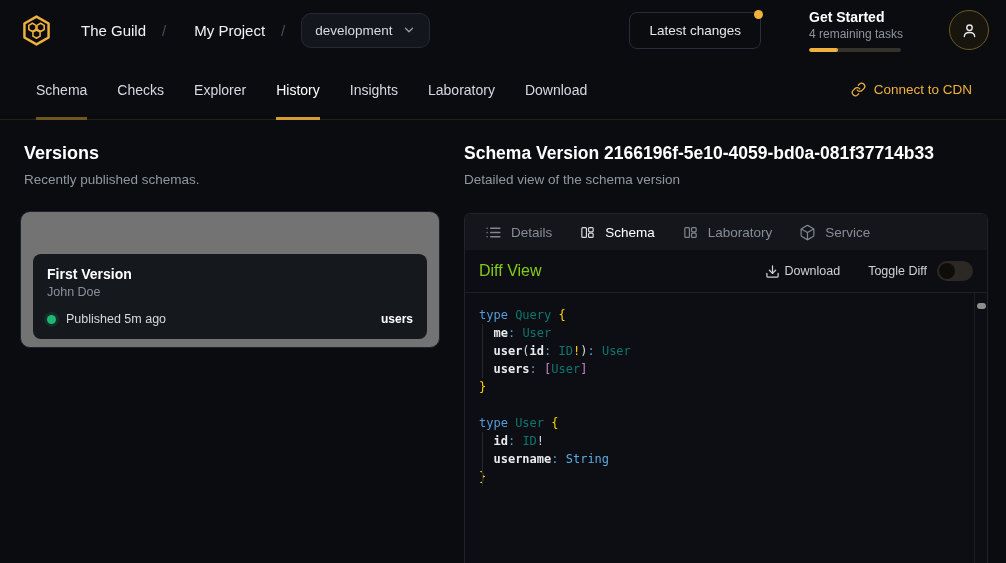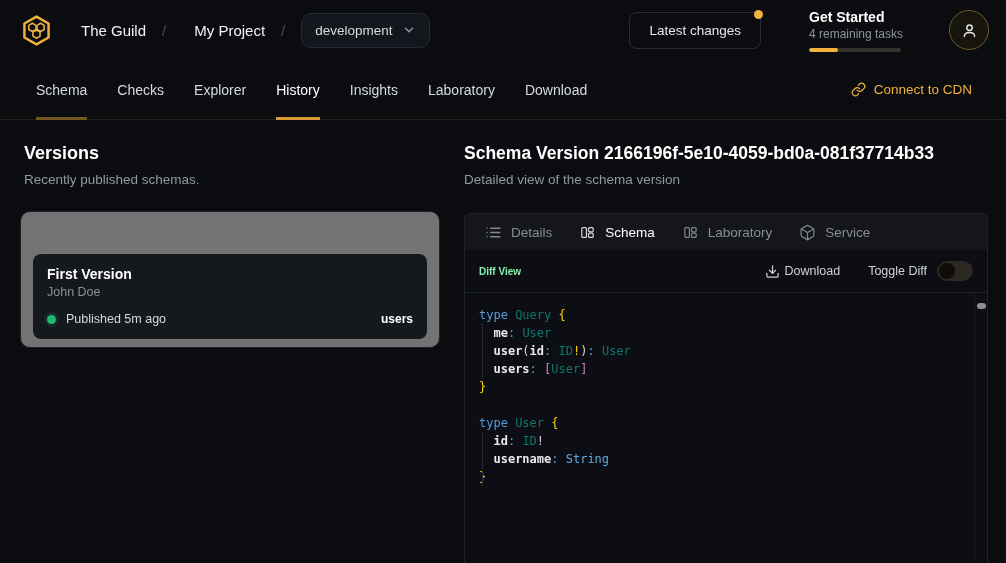--- a/index.html
+++ b/index.html
@@ -75,21 +75,21 @@
   .detail-card {
     margin-top:26px; flex:1; min-height:0; display:flex; flex-direction:column;
     border:1px solid #1f232b; border-bottom:none; border-radius:6px 6px 0 0; overflow:hidden;
   }
   .tabstrip { height:36px; flex:0 0 auto; background:#14161c; display:flex; align-items:center; gap:27px; padding:0 20px; }
   .dtab { display:flex; align-items:center; gap:9px; font-size:13.5px; color:#878c95; cursor:pointer; }
   .dtab svg { color:#80858e; }
   .dtab.active { color:#fff; }
   .dtab.active svg { color:#d7dade; }
   .diffrow { height:43px; flex:0 0 auto; background:#0c0e13; display:flex; align-items:center; padding:0 14px; border-bottom:1px solid #1d222a; }
-  .diff-title { font-size:10px; font-weight:700; color:#86efac; }
+  .diff-title { font-size:16px; font-weight:400; color:#84cc16; }
   .diff-actions { margin-left:auto; display:flex; align-items:center; gap:28px; }
   .dl-btn { display:flex; align-items:center; gap:5px; font-size:12.5px; color:#ced1d6; background:none; border:none; cursor:pointer; font-family:"Liberation Sans", sans-serif; }
   .toggle-wrap { display:flex; align-items:center; gap:10px; }
   .toggle-label { font-size:12.5px; color:#ced1d6; }
   .switch { position:relative; width:36px; height:20px; border-radius:10px; background:#2c2823; cursor:pointer; }
   .switch .knob { position:absolute; top:2px; left:2px; width:16px; height:16px; border-radius:50%; background:#0f0d0a; }
 
   
   .codearea {
     position:relative; flex:1; min-height:0; background:#0c0e13;

